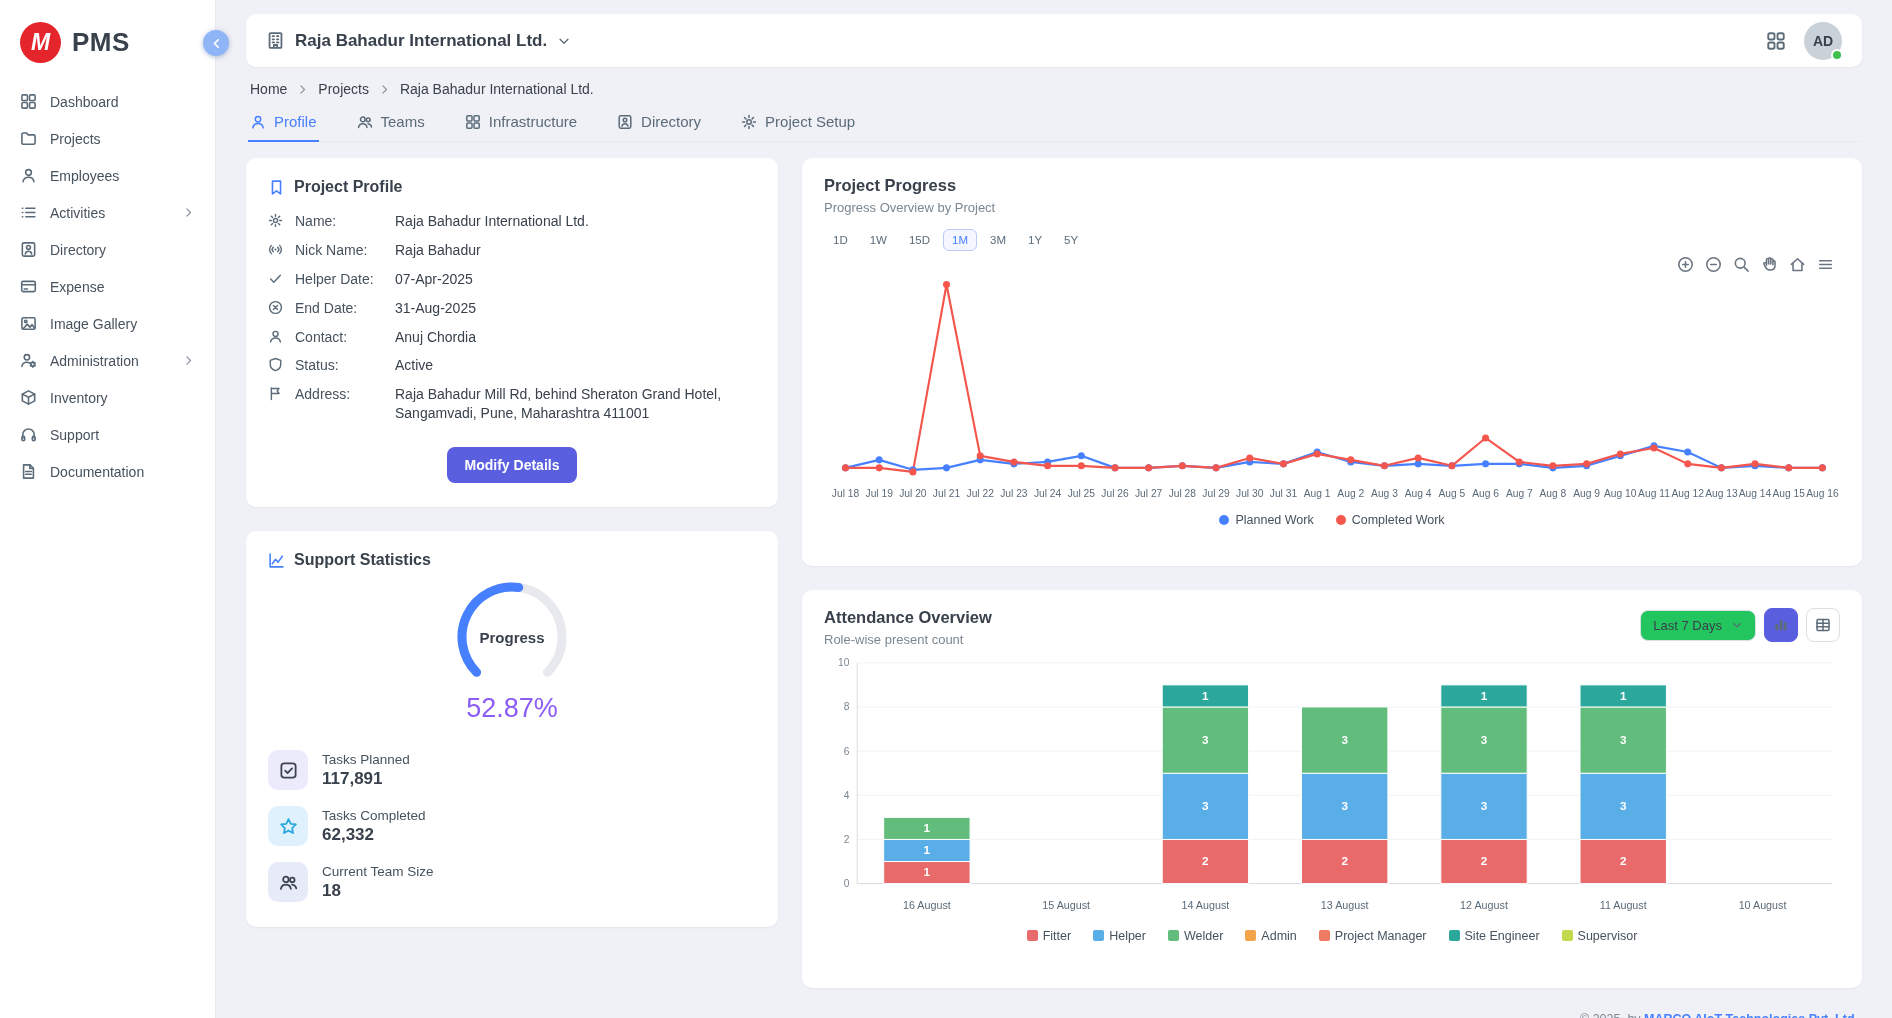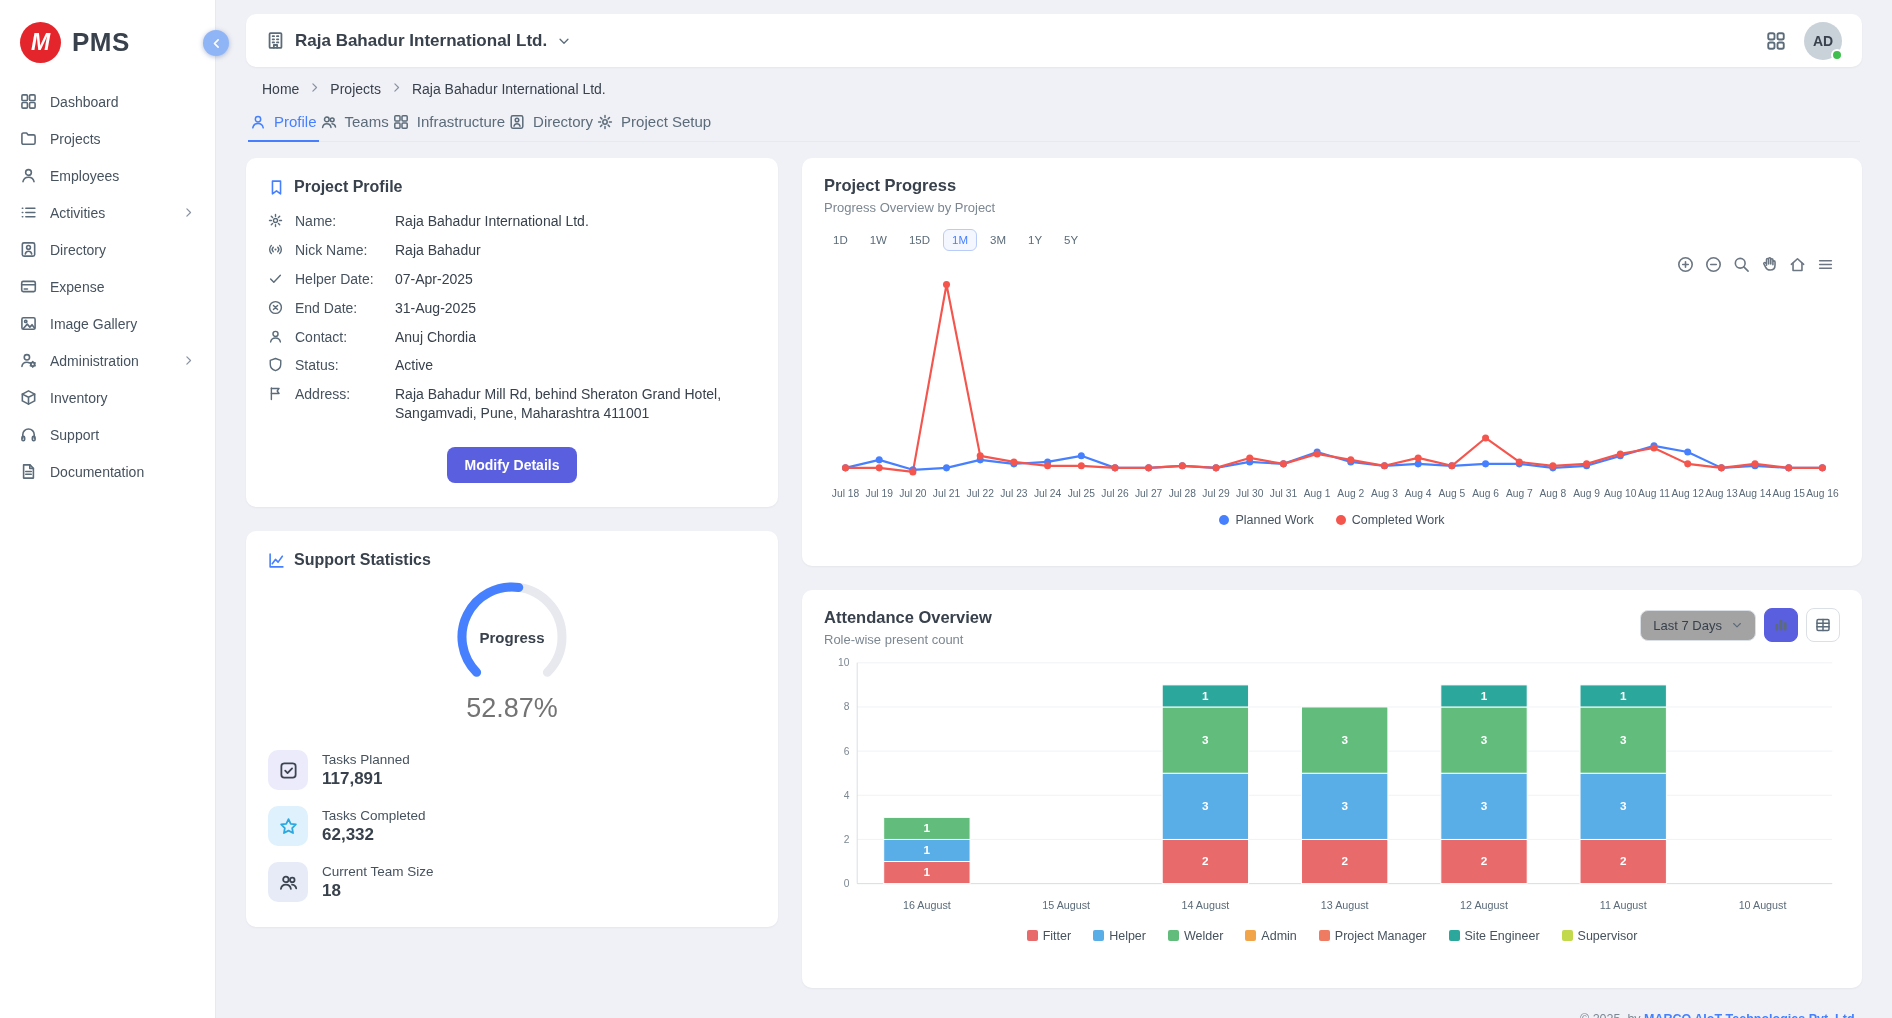--- a/index.html
+++ b/index.html
@@ -39,26 +39,26 @@
   .company .ic svg { width:19px; height:19px; }
   .company .chev svg { width:14px; height:14px; color:#5b6b79; }
   .topbar-right { margin-left:auto; display:flex; align-items:center; gap:18px; }
   .apps-btn { display:flex; cursor:pointer; color:#38414c; background:none; border:none; padding:0; }
   .apps-btn svg { width:20px; height:20px; }
   .avatar { position:relative; width:38px; height:38px; border-radius:50%; background:#c9d1d9; cursor:pointer;
     display:flex; align-items:center; justify-content:center; font-size:14px; font-weight:700; color:#38414c; }
   .avatar-dot { position:absolute; right:-1px; bottom:-1px; width:12px; height:12px; border-radius:50%;
     background:#3fbf4e; border:2px solid #fff; }
 
-  .breadcrumb { display:flex; align-items:flex-start; gap:9px; margin:14px 16px 8px; font-size:14px; color:#38414c; }
+  .breadcrumb { display:flex; align-items:center; gap:9px; margin:14px 4px 8px; font-size:14px; color:#38414c; }
   .bc-item { cursor:pointer; }
   .bc-sep { display:flex; color:#8a93a2; }
   .bc-sep svg { width:13px; height:13px; }
 
-  .tabs { display:flex; border-bottom:1px solid #e7e9ef; margin:0 2px; }
+  .tabs { display:flex; gap:36px; border-bottom:1px solid #e7e9ef; margin:0 2px; }
   .tab { display:flex; align-items:center; gap:8px; padding:8px 2px 10px; font-size:15px; color:#5b6b79;
     cursor:pointer; border-bottom:2px solid transparent; margin-bottom:-1px; }
   .tab-active { color:#4680ff; border-bottom-color:#4680ff; }
   .tab .ic svg { width:16px; height:16px; }
   .tab-active .ic { color:#4680ff; }
 
   .content { display:flex; gap:24px; margin-top:16px; align-items:flex-start; }
   .left-col { width:532px; flex-shrink:0; display:flex; flex-direction:column; gap:24px; }
   .right-col { flex:1; min-width:0; display:flex; flex-direction:column; gap:24px; }
 
@@ -73,21 +73,21 @@
   .f-ic svg { width:15px; height:15px; }
   .f-lb { width:90px; flex-shrink:0; color:#46525e; }
   .f-val { color:#38414c; }
   .modify-btn { display:block; margin:24px auto 4px; background:#5a5fe0; color:#fff; border:none; border-radius:8px;
     font-size:14px; font-weight:600; padding:10px 18px; cursor:pointer; font-family:inherit; }
 
   
   .stats-card { padding:20px 22px; min-height:396px; }
   .gauge-wrap { display:flex; flex-direction:column; align-items:center; margin-top:6px; }
   .gauge-wrap svg { display:block; }
-  .gauge-pct { font-size:27px; color:#737373; margin-top:0px; }
+  .gauge-pct { font-size:27px; color:#8b5cf6; margin-top:0px; }
   .stat-items { margin-top:26px; display:flex; flex-direction:column; gap:16px; }
   .stat-row { display:flex; align-items:center; gap:14px; }
   .stat-icbox { width:40px; height:40px; border-radius:10px; display:flex; align-items:center; justify-content:center; }
   .stat-icbox svg { width:19px; height:19px; }
   .stat-ic-0 { background:#ecebfb; color:#3b4450; }
   .stat-ic-1 { background:#dff1fc; color:#2aa8e0; }
   .stat-ic-2 { background:#e6ebf7; color:#3b4450; }
   .stat-label { font-size:13.5px; color:#46525e; }
   .stat-value { font-size:17px; font-weight:600; color:#38414c; margin-top:2px; }
 
@@ -107,21 +107,21 @@
     font-size:12.5px; color:#46525e; flex-wrap:wrap; }
   .legend-item { display:flex; align-items:center; cursor:pointer;justify-content:center; }
   .legend-dot { width:10px; height:10px; border-radius:50%; display:inline-block; margin-right:6px; }
   .legend-sq { width:11px; height:11px; border-radius:2px; display:inline-block; margin-right:5px; }
 
   
   .attendance-card { padding:18px 22px 12px; min-height:398px; }
   .att-header { display:flex; align-items:flex-start; }
   .att-controls { margin-left:auto; display:flex; align-items:center; gap:8px; }
   .select-box { display:flex; align-items:center; gap:9px; border:1px solid #dbe0e6; border-radius:8px;
-    padding:7px 12px; font-size:13px; color:#38414c; cursor:pointer; background:#a3a3a3; }
+    padding:7px 12px; font-size:13px; color:#38414c; cursor:pointer; background:#22c55e; }
   .select-box .chev svg { width:12px; height:12px; color:#5b6b79; }
   .toggle-btn { width:34px; height:34px; border-radius:8px; border:1px solid #dbe0e6; background:#fff;
     color:#5b6b79; display:flex; align-items:center; justify-content:center; cursor:pointer; }
   .toggle-btn svg { width:16px; height:16px; }
   .toggle-active { background:#5a5fe0; border-color:#5a5fe0; color:#fff; }
   #bar-chart svg { width:100%; height:auto; display:block; margin-top:8px; }
 
   .footer { text-align:right; font-size:12.5px; color:#7c8792; padding:0 4px 10px; }
   .footer a { color:#4680ff; text-decoration:none; font-weight:600; cursor:pointer; }
 </style>

